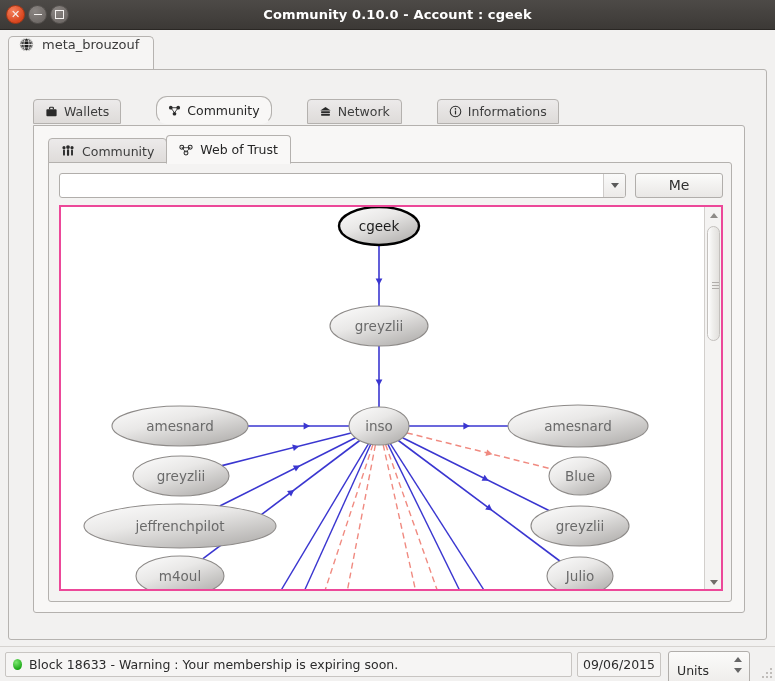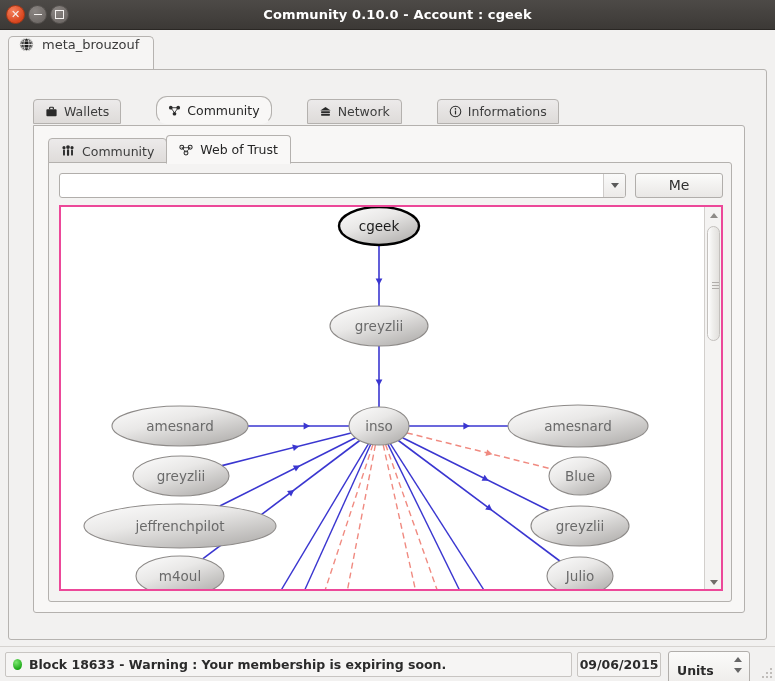--- a/index.html
+++ b/index.html
@@ -334,21 +334,20 @@
   }
 
   
   .statusbar {
     position: absolute;
     left: 0; bottom: 0;
     width: 775px; height: 35px;
     background: #f2f1f0;
     border-top: 1px solid #d6d3d0;
     box-sizing: border-box;
-    font-weight: bold;
   }
   .status-msg {
     position: absolute;
     left: 5px; top: 5px;
     width: 567px; height: 25px;
     background: #f6f5f4;
     border: 1px solid #c8c5c2;
     border-radius: 2px;
     display: flex;
     align-items: center;

